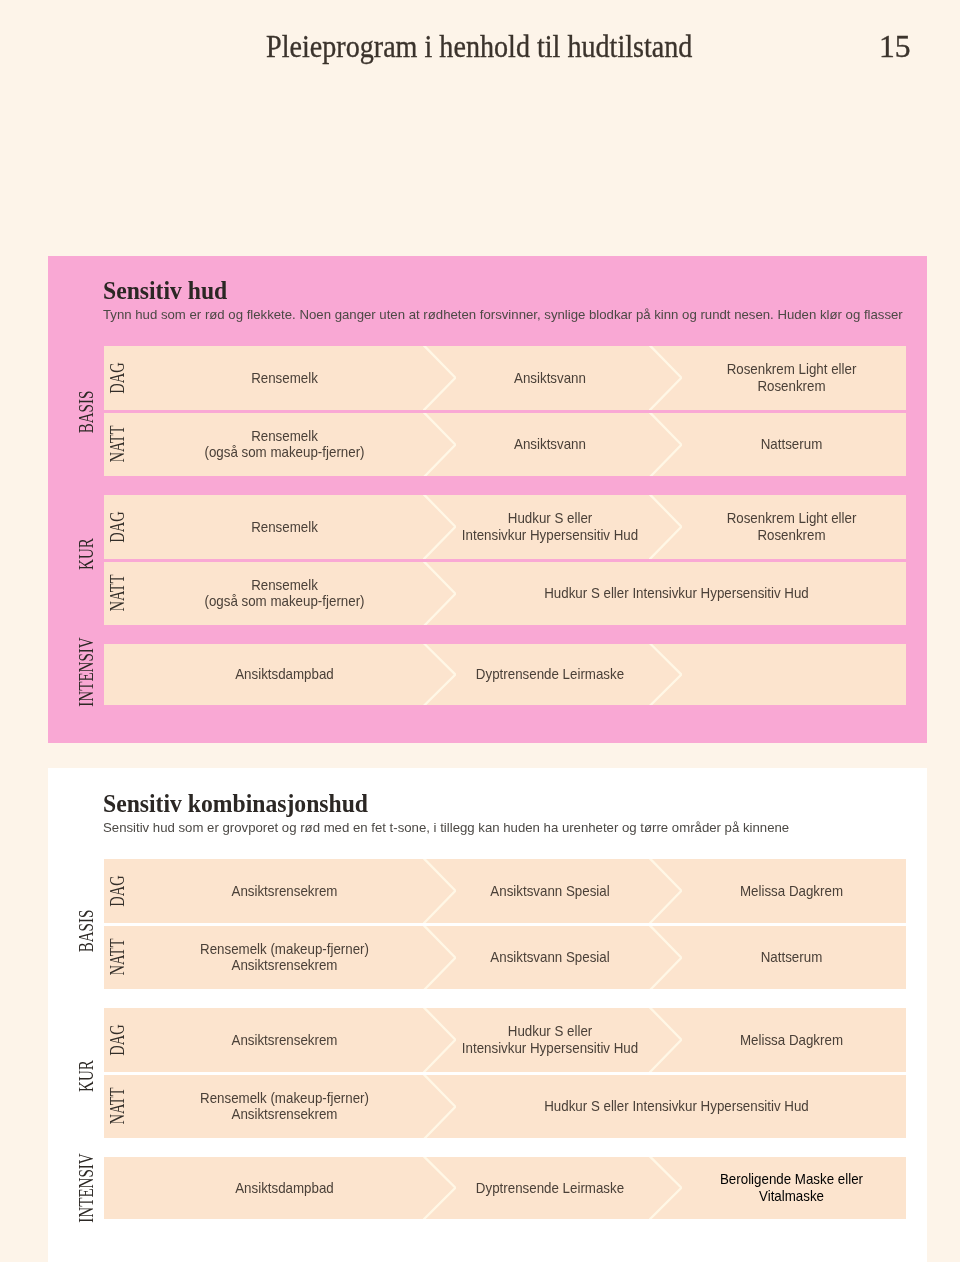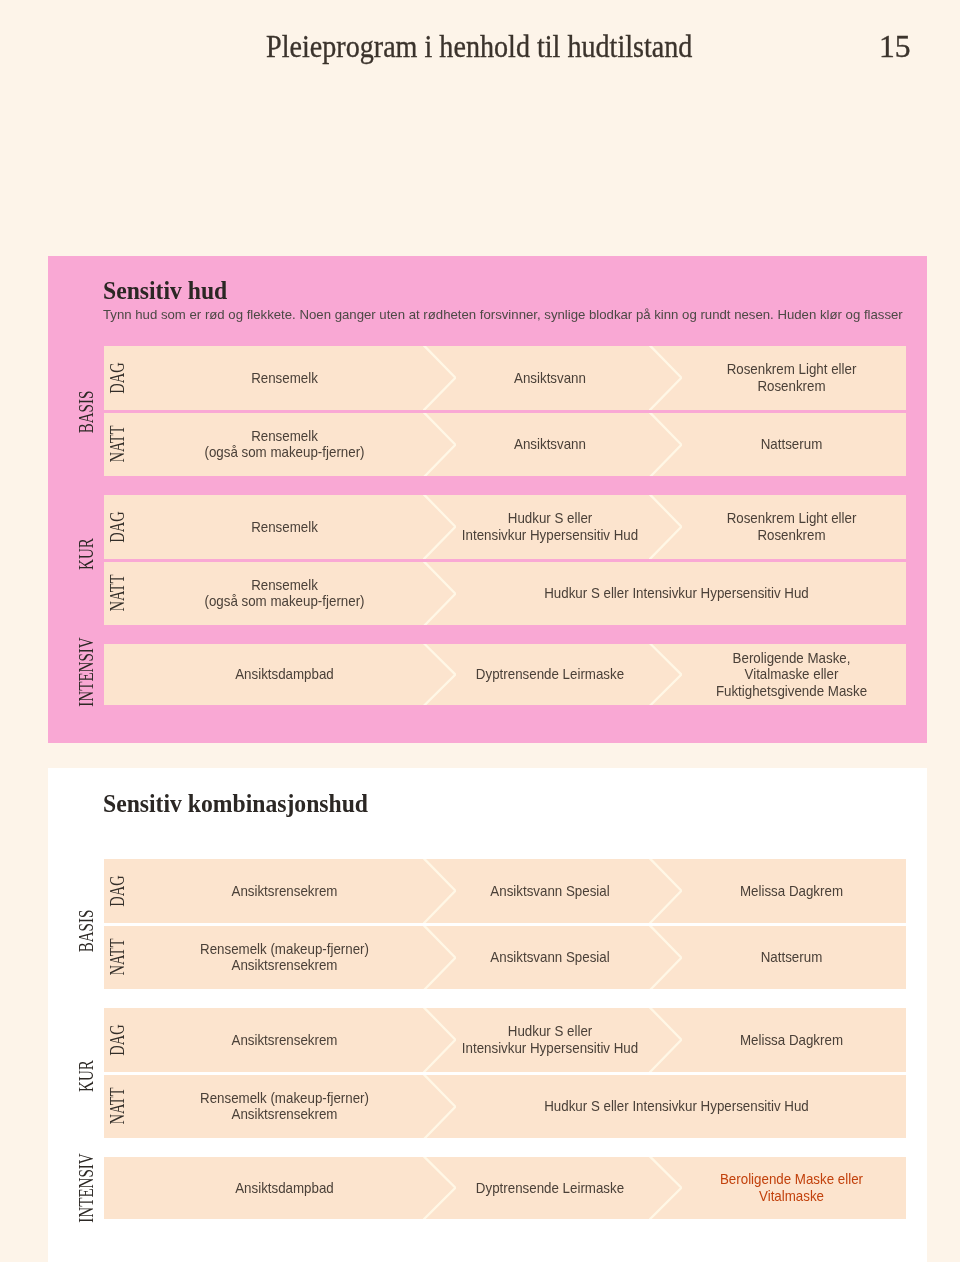--- a/index.html
+++ b/index.html
@@ -240,34 +240,28 @@
             <div class="cell" style="left: 342px; width: 208px; color: rgb(74, 64, 56);">
               <div style="width: 100%;">
                 <div>Dyptrensende Leirmaske</div>
               </div>
             </div>
             <div class="chev" style="left: 545px; width: 33px;">
               <svg viewBox="0 0 33 61.2" preserveAspectRatio="none">
                 <path d="M0.5 -1 L32.4 30.6 L0.5 62.2" fill="none" stroke="#FFF7E6" stroke-width="2.3" stroke-linejoin="miter"></path>
               </svg>
             </div>
-            <div class="cell" style="left: 572px; width: 231px; color: rgb(74, 64, 56);">
-              <div style="width: 100%;">
-                <div>Beroligende Maske,</div>
-                <div>Vitalmaske eller</div>
-                <div>Fuktighetsgivende Maske</div>
-              </div>
-            </div>
           </div>
         </div>
       </div>
   </div>
 
   <div class="card card-2" style="background: rgb(255, 255, 255);">
     <div class="sec-heading" style="top: 23px;">Sensitiv kombinasjonshud</div>
+    <div class="sec-desc" style="top: 52px;">Sensitiv hud som er grovporet og rød med en fet t-sone, i tillegg kan huden ha urenheter og tørre områder på kinnene</div>
     <div class="blocks">
         <div class="block" style="top: 91px; height: 130.2px;">
           <div class="block-label" style="left: -26px; top: 7.3px; height: 130.2px; width: 16px; display: flex; align-items: center; justify-content: center;">
             <span>BASIS</span>
           </div>
           <div class="row" style="top: 0px; height: 63.6px; background: rgb(252, 228, 206);">
             <div class="row-label">
               <span>DAG</span>
             </div>
             <div class="cell" style="left: 11px; width: 339px; color: rgb(74, 64, 56);">
@@ -403,21 +397,21 @@
             <div class="cell" style="left: 342px; width: 208px; color: rgb(74, 64, 56);">
               <div style="width: 100%;">
                 <div>Dyptrensende Leirmaske</div>
               </div>
             </div>
             <div class="chev" style="left: 545px; width: 33px;">
               <svg viewBox="0 0 33 61.6" preserveAspectRatio="none">
                 <path d="M0.5 -1 L32.4 30.8 L0.5 62.6" fill="none" stroke="#FFF7E6" stroke-width="2.3" stroke-linejoin="miter"></path>
               </svg>
             </div>
-            <div class="cell" style="left: 572px; width: 231px; color: #c2410c;">
+            <div class="cell" style="left: 572px; width: 231px; color: #000000;">
               <div style="width: 100%;">
                 <div>Beroligende Maske eller</div>
                 <div>Vitalmaske</div>
               </div>
             </div>
           </div>
         </div>
       </div>
   </div>
 

